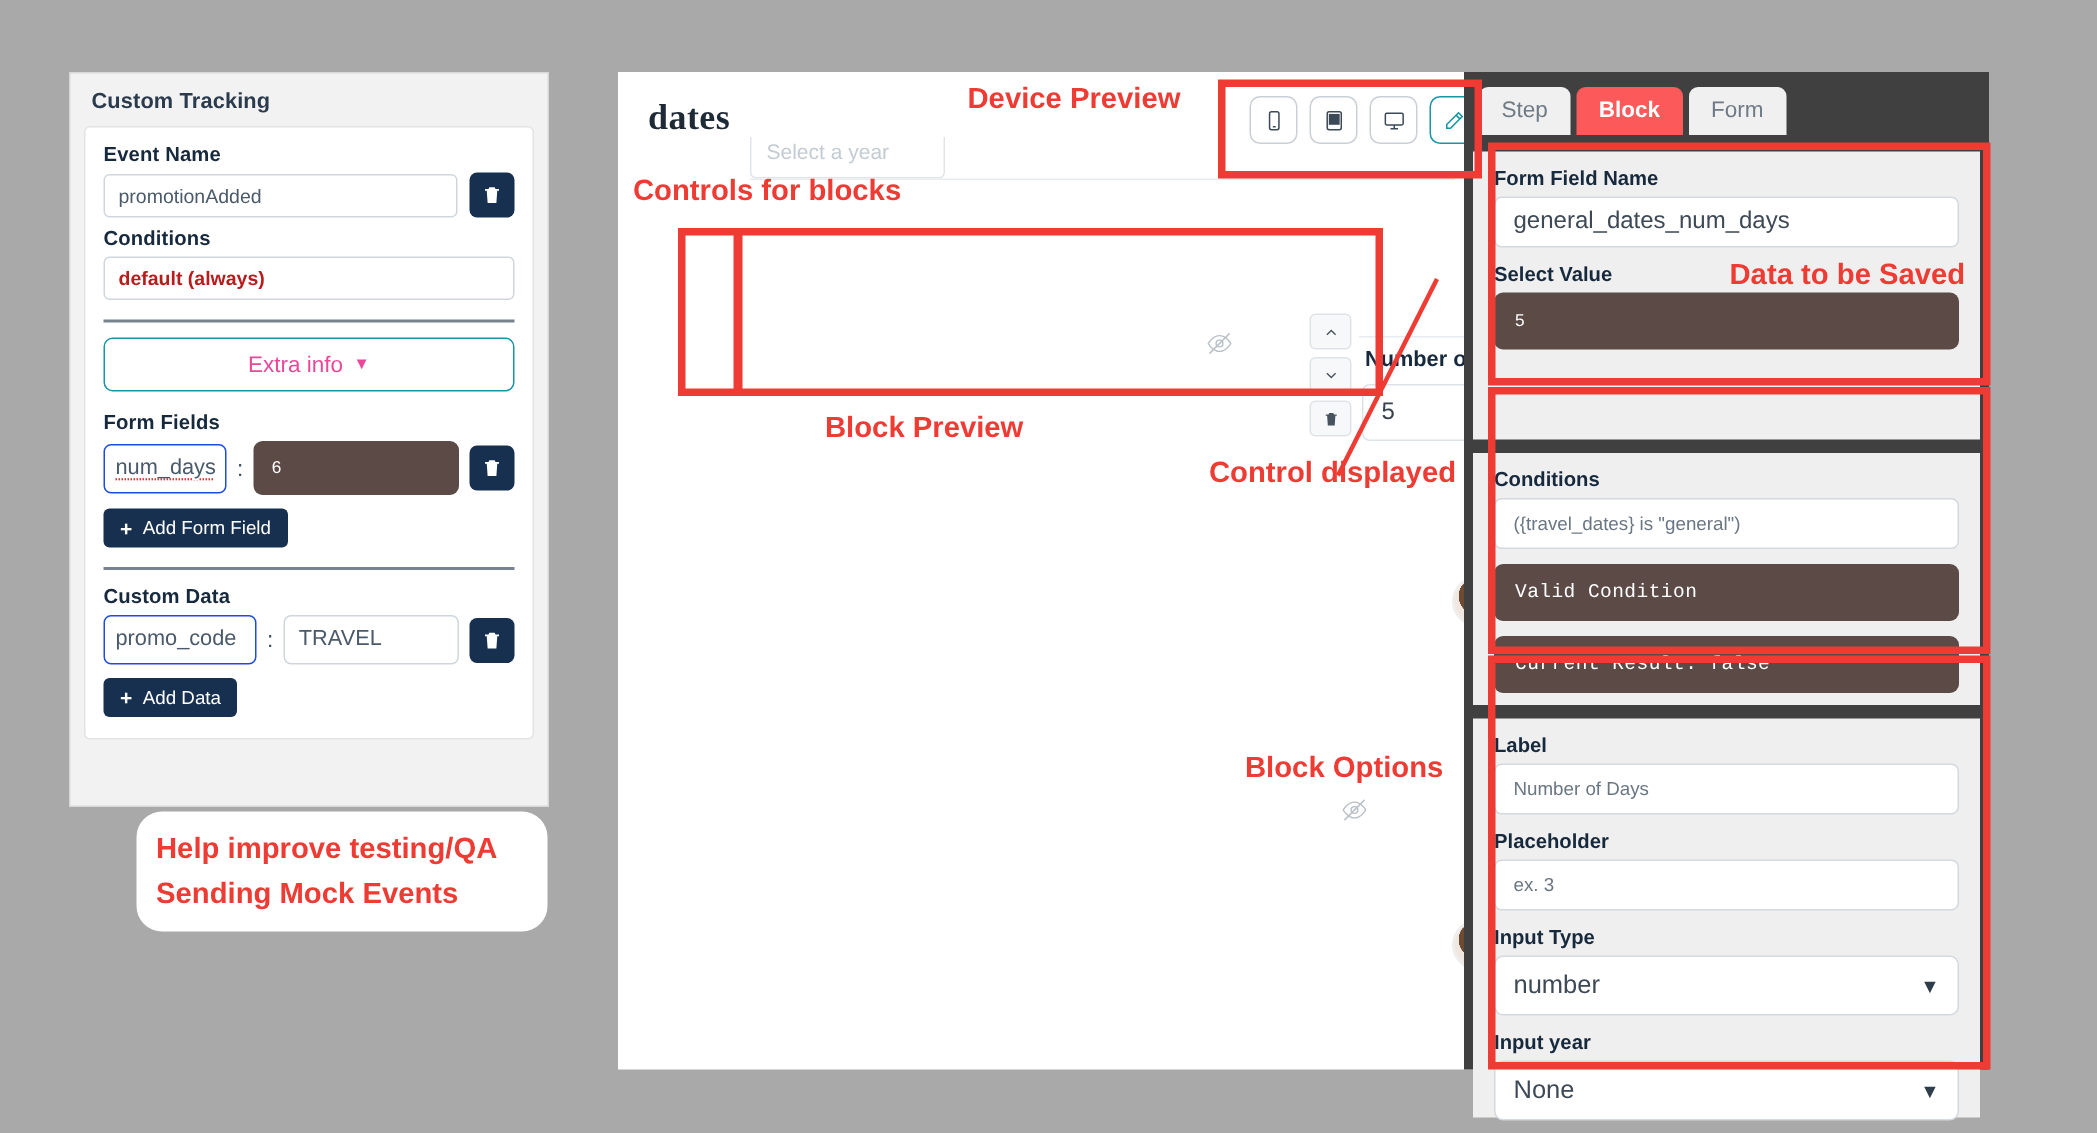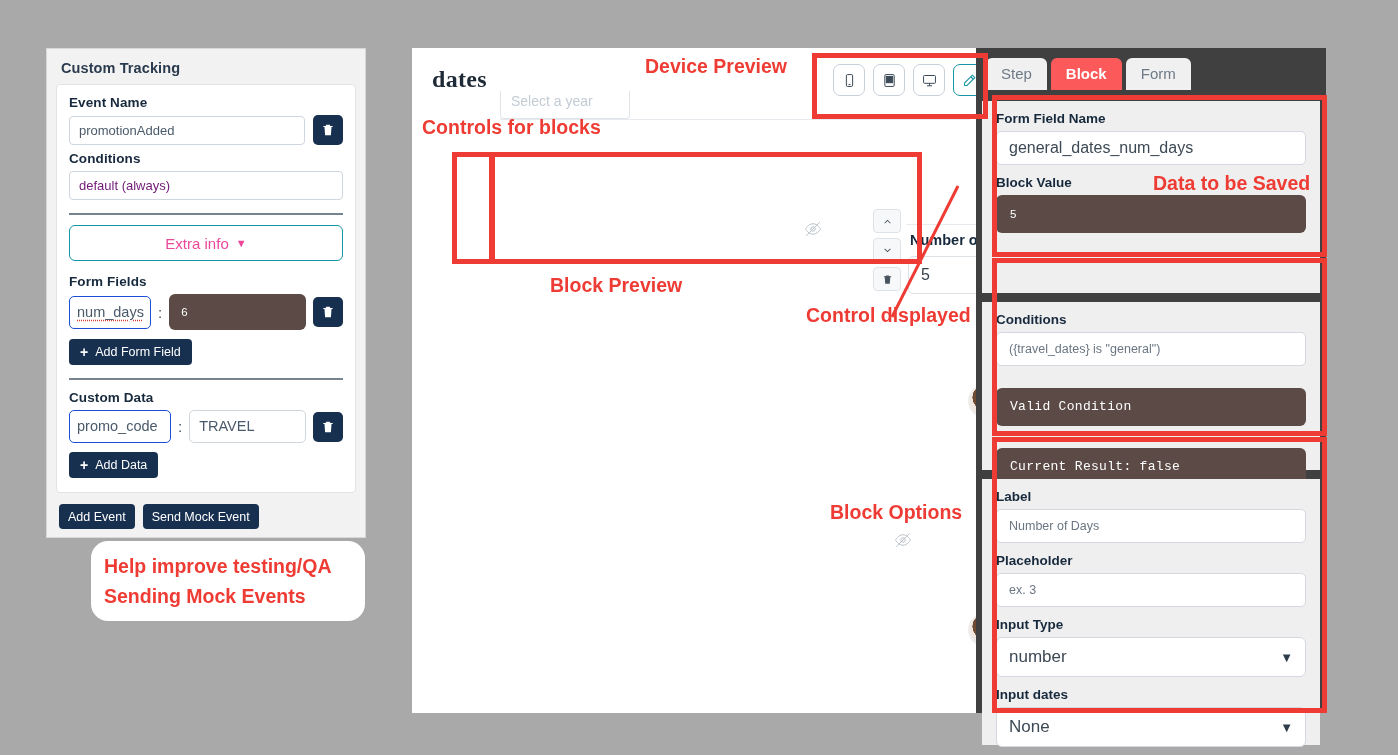--- a/index.html
+++ b/index.html
@@ -32,21 +32,21 @@
     margin:6px 0 5px 0;letter-spacing:.1px;
   }
   .fld-label.first{margin-top:0;}
   .row{display:flex;align-items:center;gap:8px;}
   .txtinput{
     flex:1;height:29px;box-sizing:border-box;
     border:1px solid #cfd6dd;border-radius:4px;background:#fff;
     font-size:13px;color:#4a5a6a;padding:0 9px;line-height:27px;
     font-family:"Liberation Sans",sans-serif;
   }
-  .txtinput.ph{color:#701a75;}
+  .txtinput.ph{color:#b91c1c;font-weight:bold;}
   .trash-btn{
     width:30px;height:30px;border-radius:5px;background:#17304f;
     display:flex;align-items:center;justify-content:center;flex:0 0 auto;
     cursor:pointer;
   }
   .trash-btn svg{width:14px;height:14px;fill:#ffffff;}
   .hr{height:2px;background:#4a5a6a;margin:13px 0 10px 0;opacity:.75;}
   .extra-btn{
     height:34px;border:1px solid #1796a3;border-radius:6px;background:#fff;
     display:flex;align-items:center;justify-content:center;gap:7px;
@@ -178,21 +178,21 @@
     background:#fff;font-size:16px;color:#3d4955;padding:0 12px;line-height:32px;
   }
   .rinput.small{font-size:12.5px;color:#6a7682;line-height:32px;}
   .rdark{
     height:38px;box-sizing:border-box;border-radius:6px;background:#5b4a46;
     color:#ffffff;font-size:11.5px;padding:0 14px;line-height:38px;
   }
   .rmono{
     height:38px;box-sizing:border-box;border-radius:6px;background:#5b4a46;
     color:#ffffff;font-size:13px;padding:0 14px;line-height:38px;
-    font-family:"Liberation Mono",monospace;letter-spacing:.3px;margin-top:22px;
+    font-family:"Liberation Mono",monospace;letter-spacing:.3px;margin-top:10px;
   }
   .rselect{
     height:40px;box-sizing:border-box;border:1px solid #d3d9df;border-radius:6px;
     background:#fff;font-size:17px;color:#3d4955;padding:0 12px;
     display:flex;align-items:center;justify-content:space-between;cursor:pointer;
   }
   .rselect .chev{color:#2f3d4b;font-size:13px;}
 
   
   #dev-icons{position:absolute;left:833px;top:64px;display:flex;gap:8px;}
@@ -275,24 +275,20 @@
             <path d="M6 7h12l-1 14H7L6 7zm3-4h6l1 2h4v2H4V5h4l1-2z"></path>
           </svg>
       </div>
     </div>
     <div class="add-btn">
       <span class="plus">+</span>
       <span>Add Data</span>
     </div>
   </div>
 
-  <div class="bottom-btns">
-    <div class="dk-btn">Add Event</div>
-    <div class="dk-btn">Send Mock Event</div>
-  </div>
 </div>
 
 <div class="abs" id="annot-callout">
   <div class="l1">Help improve testing/QA</div>
   <div>Sending Mock Events</div>
 </div>
 
 <div class="abs" id="center-panel">
   <div id="brand">dates</div>
   <div id="ghost-field">Select a year</div>
@@ -381,42 +377,42 @@
 <div class="abs" id="right-panel">
   <div class="tabs">
     <div class="tab">Step</div>
     <div class="tab active">Block</div>
     <div class="tab">Form</div>
   </div>
 
   <div class="rsec" style="height:192px;margin-top:11px">
     <div class="rlabel">Form Field Name</div>
     <div class="rinput">general_dates_num_days</div>
-    <div class="rlabel mt">Block Value</div>
+    <div class="rlabel mt">Select Value</div>
     <div class="rdark">5</div>
   </div>
 
   <div class="rsec" style="height:168px;margin-top:9px">
     <div class="rlabel">Conditions</div>
     <div class="rinput small">({travel_dates} is "general")</div>
     <div class="rmono">Valid Condition</div>
     <div class="rmono">Current Result: false</div>
   </div>
 
   <div class="rsec" style="height:266px;margin-top:9px">
     <div class="rlabel">Label</div>
     <div class="rinput small">Number of Days</div>
     <div class="rlabel mt">Placeholder</div>
     <div class="rinput small">ex. 3</div>
     <div class="rlabel mt">Input Type</div>
     <div class="rselect">
       <span>number</span>
       <span class="chev">▼</span>
     </div>
-    <div class="rlabel mt">Input dates</div>
+    <div class="rlabel mt">Input year</div>
     <div class="rselect">
       <span>None</span>
       <span class="chev">▼</span>
     </div>
   </div>
 </div>
 
 <div class="abs redbox" id="rb-device"></div>
 <div class="abs redbox" id="rb-ctrls"></div>
 <div class="abs redbox" id="rb-blockprev"></div>

